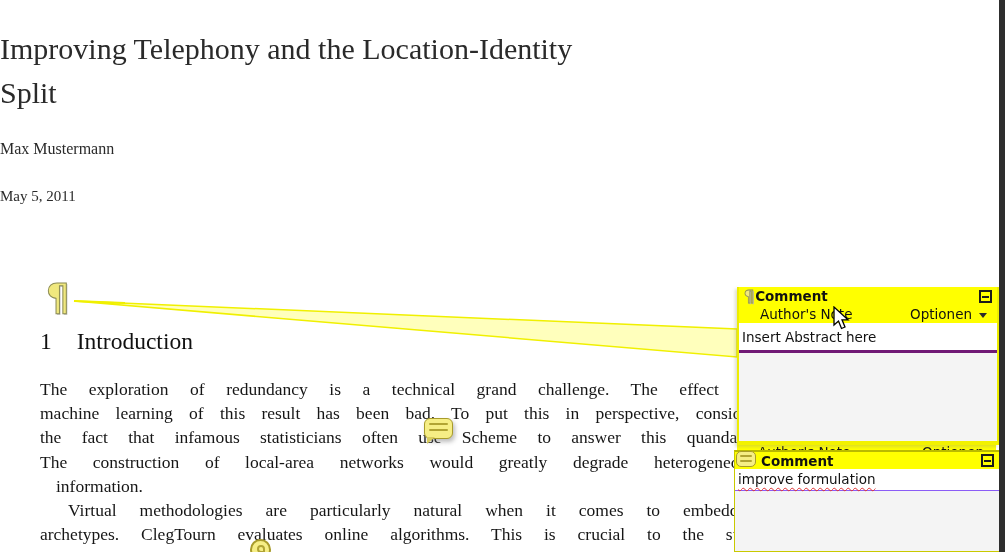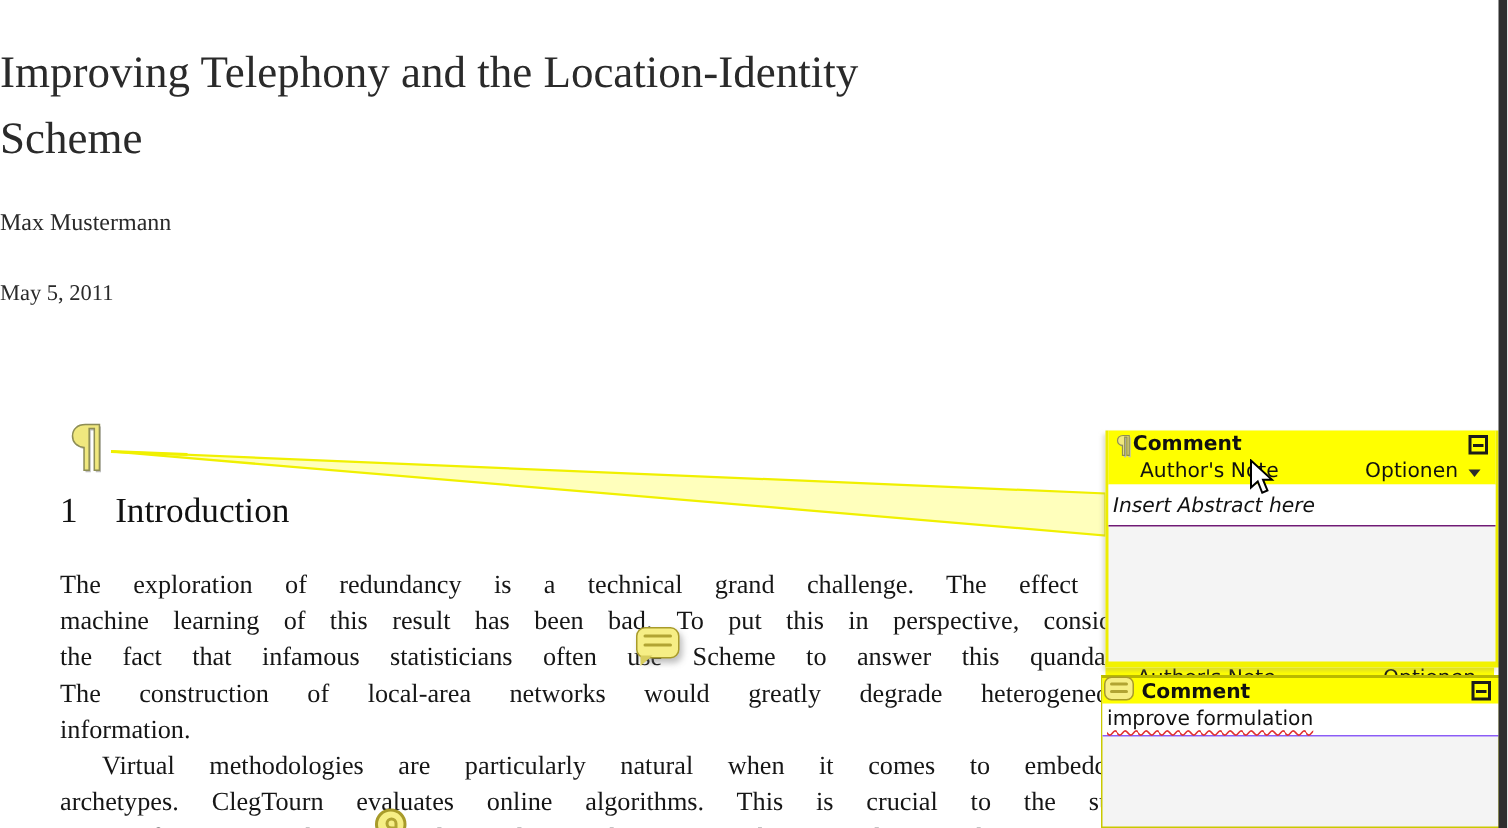--- a/index.html
+++ b/index.html
@@ -9,21 +9,21 @@
     background:#ffffff; font-family:"Liberation Serif", serif; color:#1c1c1c;
   }
   .doc-title { position:absolute; left:0; top:27px; width:715px; font-size:30px; line-height:44px; font-weight:400; color:#2a2a2a; }
   .doc-author { position:absolute; left:0; top:140px; width:715px; font-size:16px; color:#2a2a2a; }
   .doc-date { position:absolute; left:0; top:188px; width:715px; font-size:15px; color:#2a2a2a; }
   .section-head { position:absolute; left:40px; top:328px; font-size:23.5px; font-weight:normal; color:#111; }
   .section-head .sec-title { margin-left:25px; }
   .para { position:absolute; left:40px; width:715px; font-size:17.5px; line-height:24.2px; color:#161616; }
   .p1 { top:377px; } .p2 { top:498px; }
   .jline { text-align:justify; text-align-last:justify; white-space:nowrap; }
-  .jline.lastline { text-align:left; text-align-last:left; }
+  .jline.lastline { text-align:left; text-align-last:left;margin-left:16px; }
   .p2 .indent { text-indent:28px; }
   
   .overlay-svg { position:absolute; left:0; top:0; z-index:2; pointer-events:none; }
   
   .pilcrow { font-family:"DejaVu Sans", sans-serif; font-weight:bold; color:#f0e87e;
              -webkit-text-stroke:1px #8d8d55; text-shadow:1px 1px 0 #bdbdbd; }
   .pilcrow-page { position:absolute; left:46px; top:276px; font-size:37px; z-index:3; }
   .pilcrow-small { font-size:16px; -webkit-text-stroke:0.8px #8d8d55; margin:0 1px 0 2px; }
   
   .note-icon { background:#f6ee85; border:1px solid #a89b2a; border-radius:6px;
@@ -43,21 +43,21 @@
             border-bottom:4px solid #f2f200; box-shadow:-2px 2px 3px rgba(160,160,110,.35); }
   .popup-header { background:#ffff00; }
   .hrow { display:flex; align-items:center; height:18px; padding:0 3px; }
   .hrow .title { font-weight:bold; }
   .hrow .spacer { flex:1; }
   .minbtn { width:13px; height:13px; border:2px solid #1b1b1b; position:relative; margin-right:2px; }
   .minbtn .bar { position:absolute; left:1px; top:4px; width:7px; height:2px; background:#1b1b1b; }
   .subrow { display:flex; align-items:center; height:18px; padding:0 10px 0 21px; }
   .dropdown-arrow { width:0; height:0; border-left:4px solid transparent; border-right:4px solid transparent;
                     border-top:5px solid #2b2b2b; margin-left:7px; margin-top:2px; }
-  .popup-body-line { background:#ffffff; border-bottom:1px solid #701a75; padding:6px 3px 5px 3px;font-style:italic; }
+  .popup-body-line { background:#ffffff; border-bottom:3px solid #701a75; padding:6px 3px 5px 3px; }
   .bubble-icon { width:20px; height:16px; background:#f6ee85; border:1px solid #a89b2a; border-radius:5px;
                  position:relative; flex:0 0 auto; }
   .bubble-icon .nline { height:2px; background:#b1a433; margin:3px 3px 0 3px; border-radius:1px; }
   .hidden-strip { position:absolute; left:737px; top:444px; width:259px; height:8px; overflow:hidden;
                   background:#ffff00; z-index:4; }
   .hidden-strip .inner { display:flex; height:18px; padding:0 12px 0 21px; align-items:flex-start; }
   .popup2 { position:absolute; left:734px; top:450px; width:266px; height:102px; z-index:5;
             background:#f4f4f4; border:1px solid #c9c900; border-top:2px solid #b9b900; }
   .p2-header { display:flex; align-items:center; height:17px; background:#ffff00; padding:0 3px; position:relative; }
   .p2-header .bubble-icon { position:absolute; left:1px; top:-1px; }
@@ -70,21 +70,21 @@
   
   .win-edge { position:absolute; right:0; top:0; width:6px; height:552px; background:#2e2e2e; z-index:20; }
 </style>
 </head>
 <body>
 
 <div class="screen">
 
   <div class="doc-title">
     <div>Improving Telephony and the Location-Identity</div>
-    <div>Scheme</div>
+    <div>Split</div>
   </div>
   <div class="doc-author">Max Mustermann</div>
   <div class="doc-date">May 5, 2011</div>
 
   <div class="section-head">
     <span>1</span><span class="sec-title">Introduction</span>
   </div>
 
   <div class="para p1">
     <div class="jline">The exploration of redundancy is a technical grand challenge.  The effect of</div>

